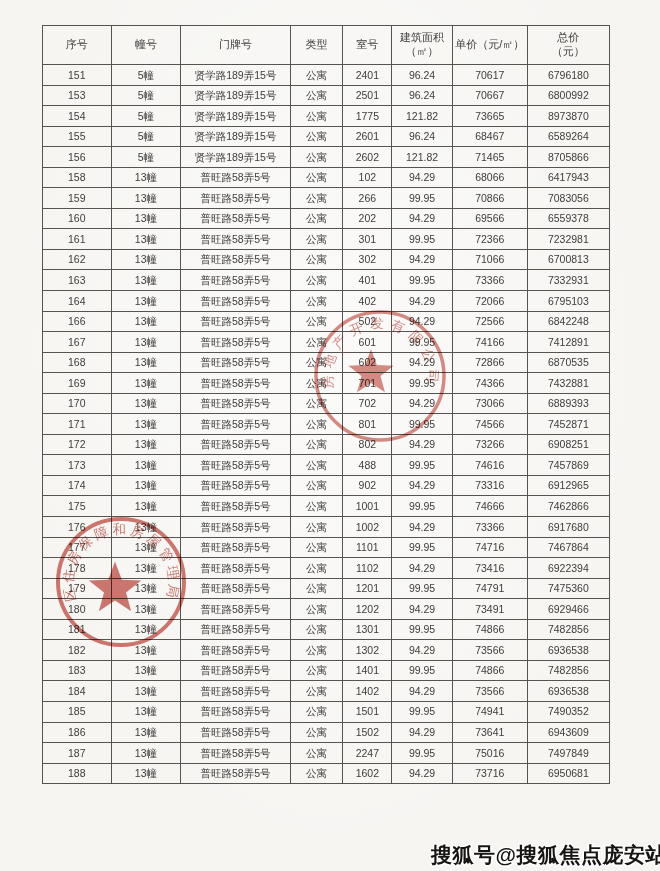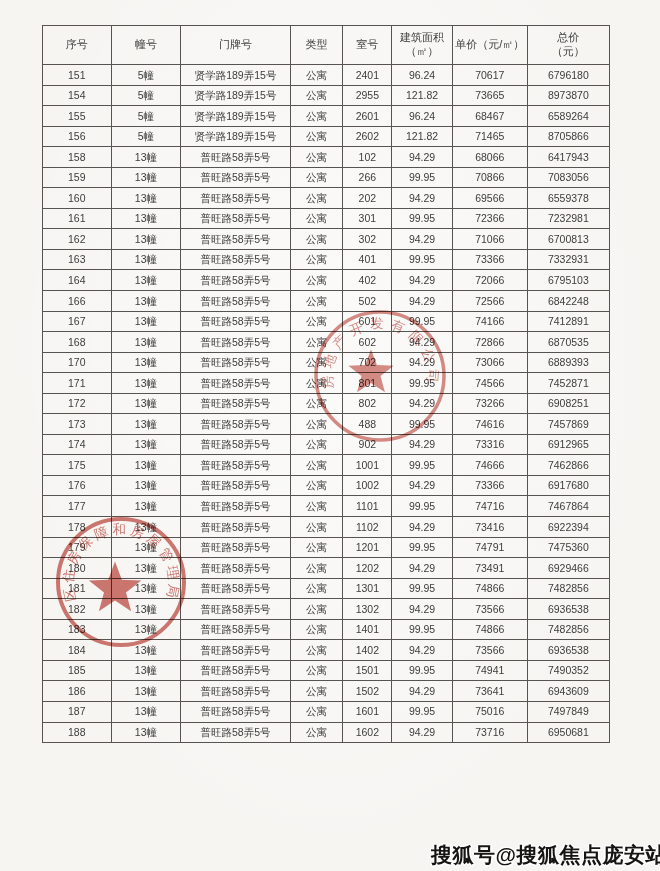--- a/index.html
+++ b/index.html
@@ -84,25 +84,35 @@
           <td>151</td>
           <td>5幢</td>
           <td>贤学路189弄15号</td>
           <td>公寓</td>
           <td>2401</td>
           <td>96.24</td>
           <td>70617</td>
           <td>6796180</td>
         </tr>
         <tr>
+          <td>153</td>
+          <td>5幢</td>
+          <td>贤学路189弄15号</td>
+          <td>公寓</td>
+          <td>2501</td>
+          <td>96.24</td>
+          <td>70667</td>
+          <td>6800992</td>
+        </tr>
+        <tr>
           <td>154</td>
           <td>5幢</td>
           <td>贤学路189弄15号</td>
           <td>公寓</td>
-          <td>2955</td>
+          <td>1775</td>
           <td>121.82</td>
           <td>73665</td>
           <td>8973870</td>
         </tr>
         <tr>
           <td>155</td>
           <td>5幢</td>
           <td>贤学路189弄15号</td>
           <td>公寓</td>
           <td>2601</td>
@@ -214,20 +224,30 @@
           <td>168</td>
           <td>13幢</td>
           <td>普旺路58弄5号</td>
           <td>公寓</td>
           <td>602</td>
           <td>94.29</td>
           <td>72866</td>
           <td>6870535</td>
         </tr>
         <tr>
+          <td>169</td>
+          <td>13幢</td>
+          <td>普旺路58弄5号</td>
+          <td>公寓</td>
+          <td>701</td>
+          <td>99.95</td>
+          <td>74366</td>
+          <td>7432881</td>
+        </tr>
+        <tr>
           <td>170</td>
           <td>13幢</td>
           <td>普旺路58弄5号</td>
           <td>公寓</td>
           <td>702</td>
           <td>94.29</td>
           <td>73066</td>
           <td>6889393</td>
         </tr>
         <tr>
@@ -388,21 +408,21 @@
           <td>1502</td>
           <td>94.29</td>
           <td>73641</td>
           <td>6943609</td>
         </tr>
         <tr>
           <td>187</td>
           <td>13幢</td>
           <td>普旺路58弄5号</td>
           <td>公寓</td>
-          <td>1601</td>
+          <td>2247</td>
           <td>99.95</td>
           <td>75016</td>
           <td>7497849</td>
         </tr>
         <tr>
           <td>188</td>
           <td>13幢</td>
           <td>普旺路58弄5号</td>
           <td>公寓</td>
           <td>1602</td>

